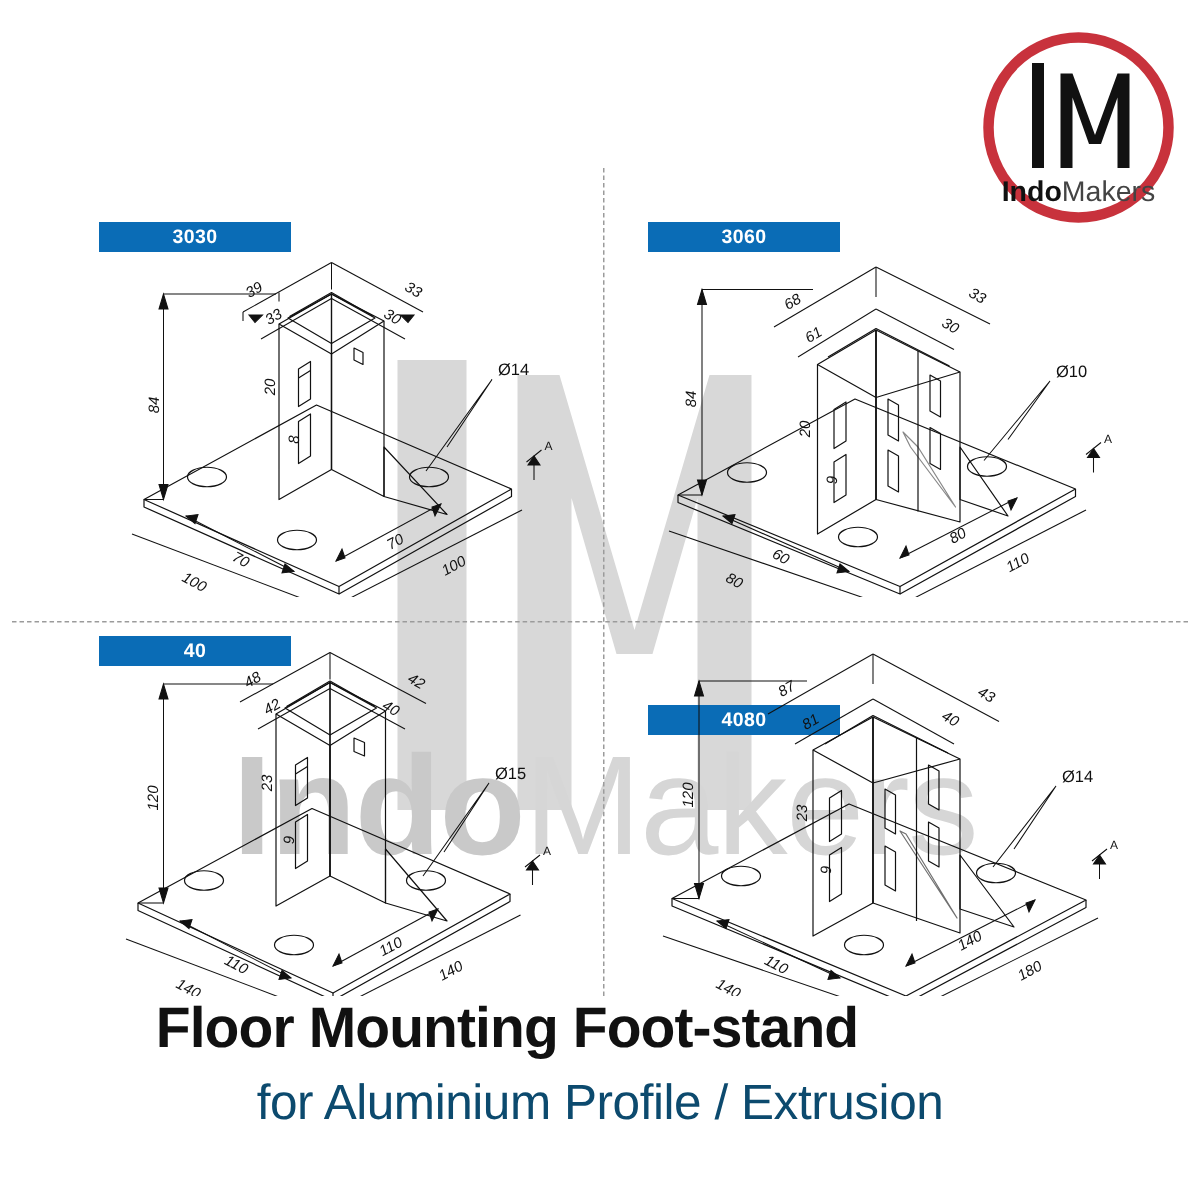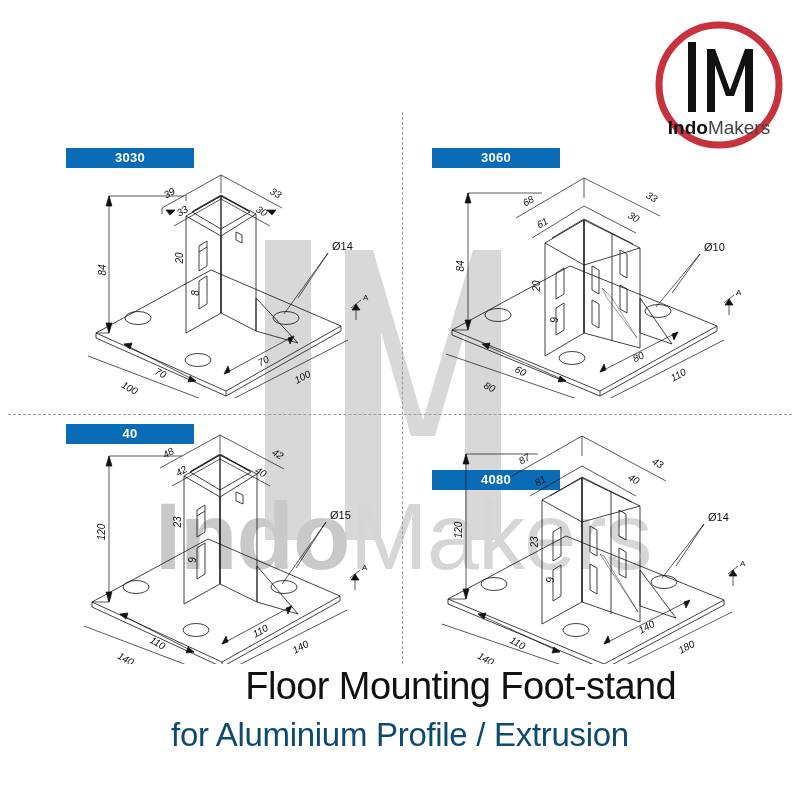--- a/index.html
+++ b/index.html
@@ -35,22 +35,22 @@
   .panel{position:absolute;z-index:4;}
   .badge{
     position:absolute;background:#0a6cb6;color:#fff;
     font-size:13px;font-weight:bold;text-align:center;
     height:20px;line-height:20px;width:128px;letter-spacing:.3px;
   }
   .drawing{position:absolute;left:0;top:0;}
 
   
   .title-main{
-    position:absolute;left:0;top:665px;width:676px;text-align:right;
-    font-size:38px;font-weight:normal;color:#111;letter-spacing:-.6px;z-index:6;
+    position:absolute;left:0;top:665px;width:676px;text-align:center;
+    font-size:38px;font-weight:bold;color:#111;letter-spacing:-.6px;z-index:6;
   }
   .title-sub{
     position:absolute;left:0;top:716px;width:800px;text-align:center;
     font-size:33px;font-weight:normal;color:#0c4a6e;letter-spacing:-.3px;z-index:6;
   }
 </style>
 </head>
 <body>
 
 <div id="stage">

